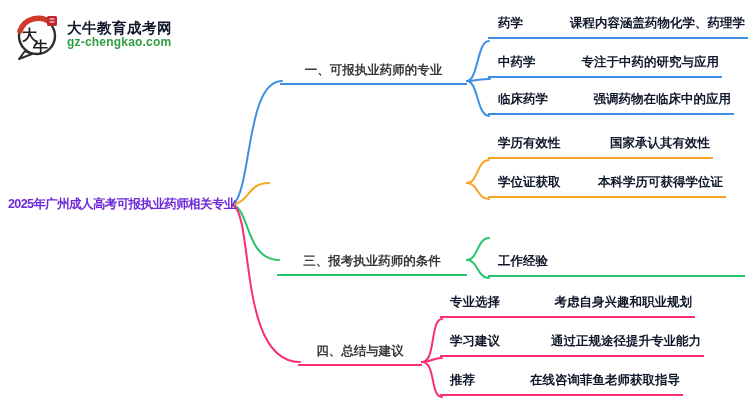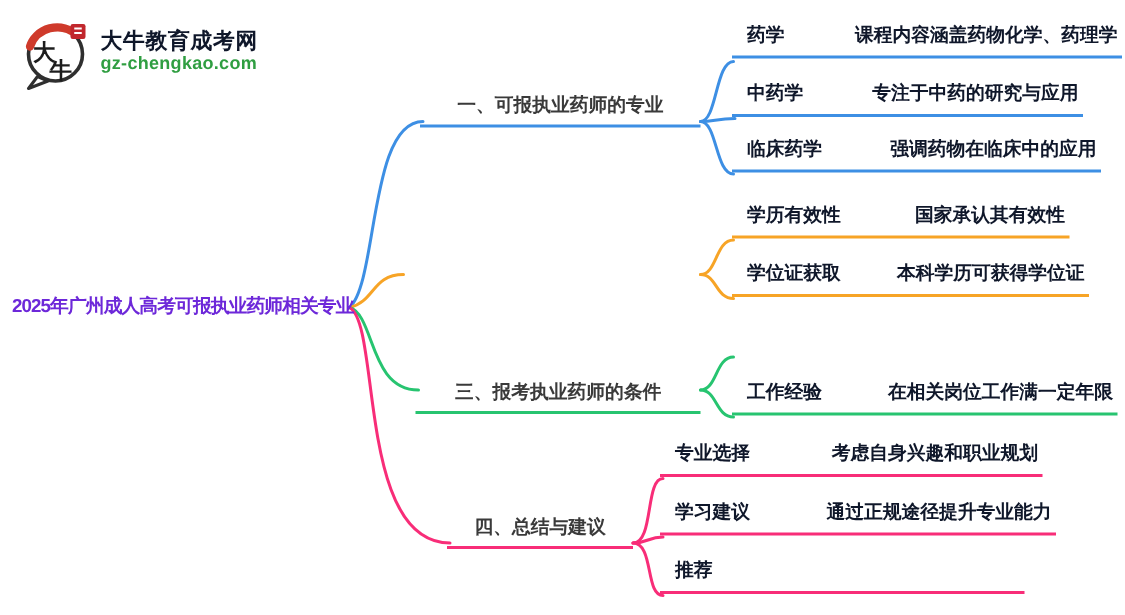--- a/index.html
+++ b/index.html
@@ -119,28 +119,28 @@
     <span class="kw">学历有效性</span>
     <span class="desc">国家承认其有效性</span>
   </div>
   <div class="child-row" style="left: 488px; top: 174px; width: 238px; border-bottom-color: rgb(247, 164, 38);">
     <span class="kw">学位证获取</span>
     <span class="desc">本科学历可获得学位证</span>
   </div>
 
   <div class="child-row" style="left: 488px; top: 253px; width: 257px; border-bottom-color: rgb(39, 196, 112);">
     <span class="kw">工作经验</span>
-    <span class="desc">在相关岗位工作满一定年限</span>
   </div>
 
   <div class="child-row" style="left: 440px; top: 294px; width: 255px; border-bottom-color: rgb(248, 45, 120);">
     <span class="kw">专业选择</span>
     <span class="desc">考虑自身兴趣和职业规划</span>
   </div>
   <div class="child-row" style="left: 440px; top: 333px; width: 264px; border-bottom-color: rgb(248, 45, 120);">
     <span class="kw">学习建议</span>
     <span class="desc">通过正规途径提升专业能力</span>
   </div>
   <div class="child-row" style="left: 440px; top: 372px; width: 243px; border-bottom-color: rgb(248, 45, 120);">
     <span class="kw">推荐</span>
+    <span class="desc">在线咨询菲鱼老师获取指导</span>
   </div>
 
 </div>
 
 </body></html>

